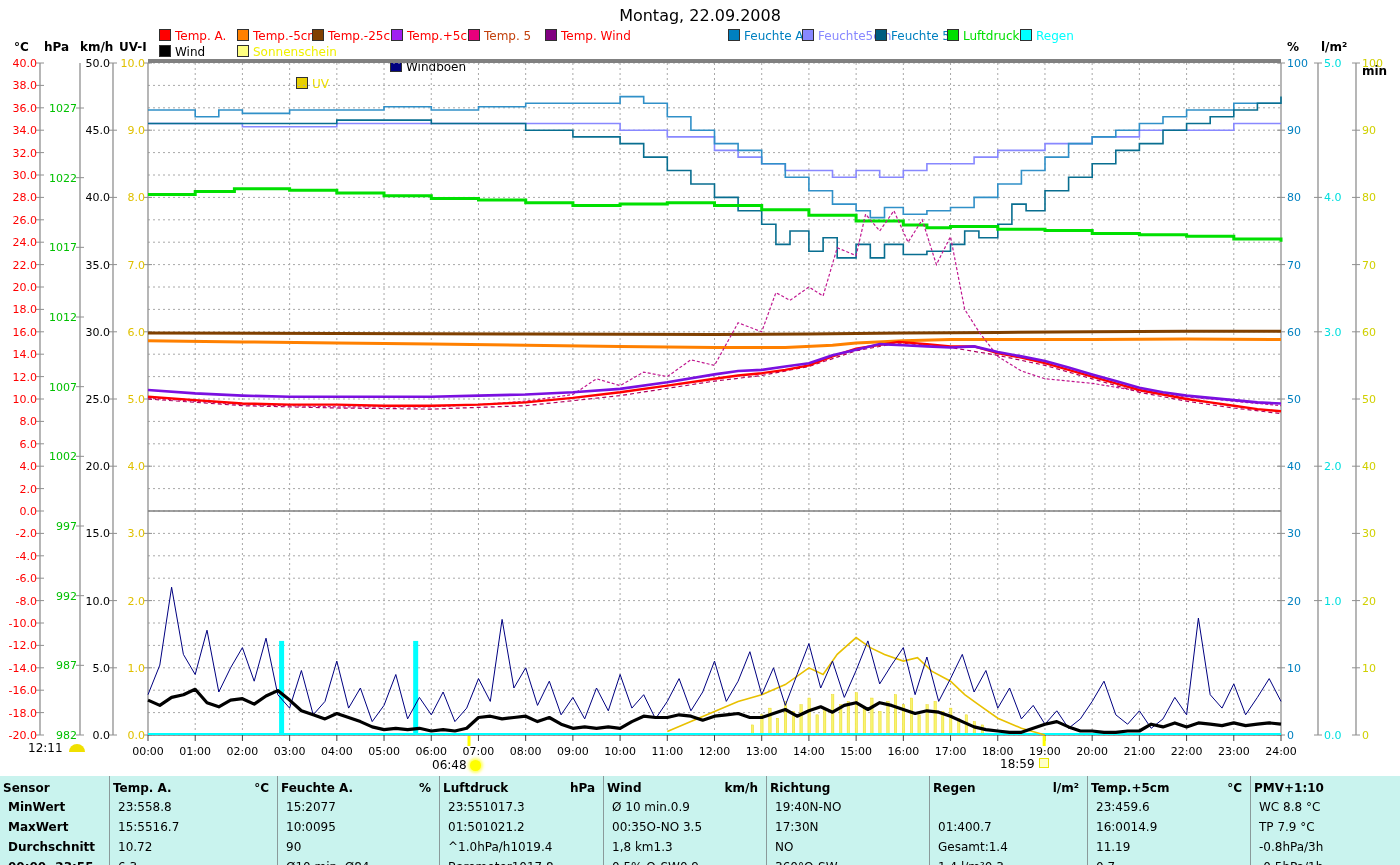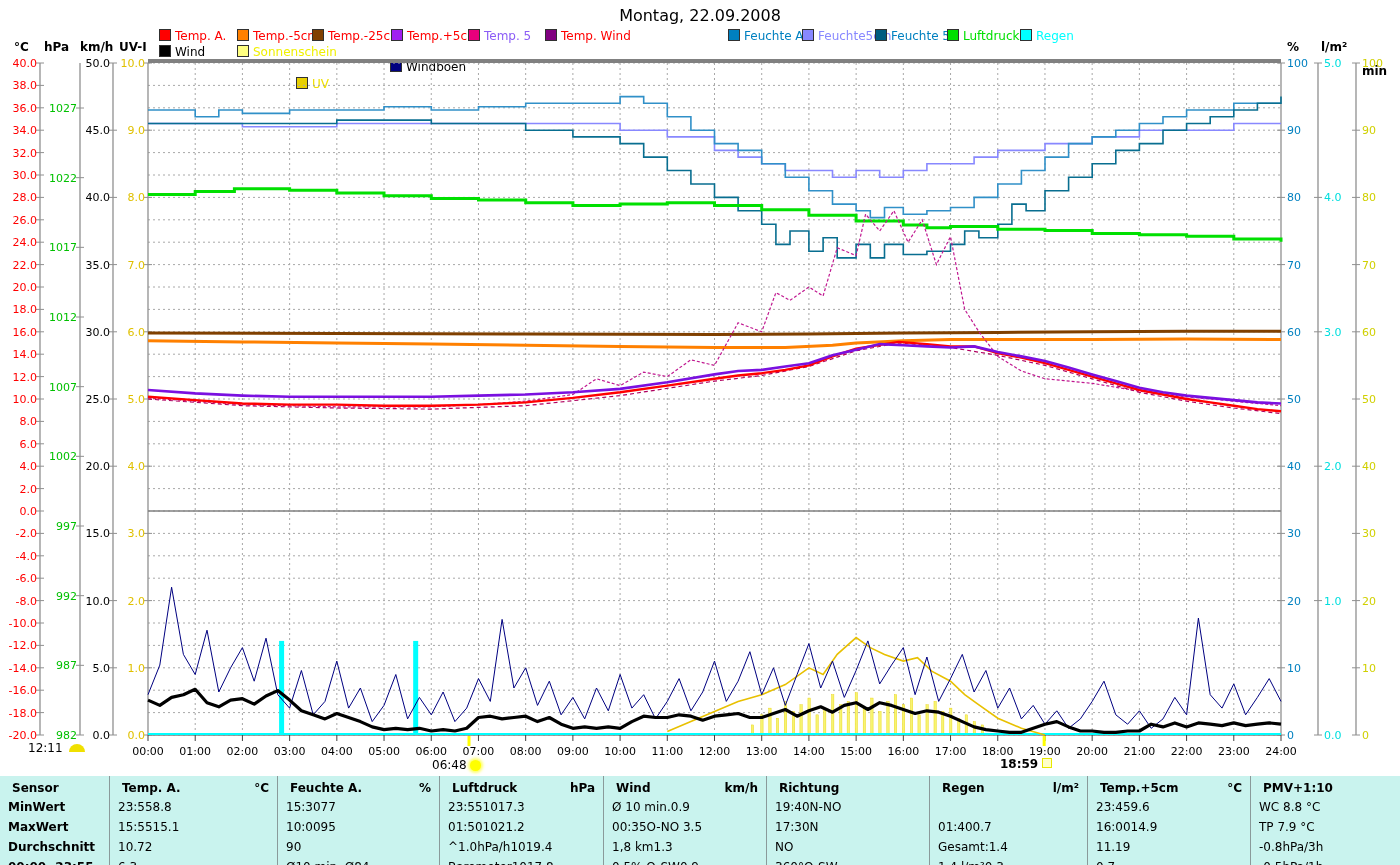--- a/index.html
+++ b/index.html
@@ -9,35 +9,35 @@
   .legend-box{display:inline-block;width:10px;height:10px;border:1px solid #303030;vertical-align:-1px;margin-right:4px;}
   .unit-label{position:absolute;font-size:12px;font-weight:bold;}
   #chart-wrap{position:absolute;left:0;top:0;}
   #markers .mark{position:absolute;font-size:12px;color:#000;white-space:nowrap;}
   .sun-dot{display:inline-block;width:11px;height:11px;border-radius:50%;background:#ffff00;box-shadow:0 0 3px 2px #ffff66;vertical-align:-2px;margin-left:3px;}
   .sunset-sq{display:inline-block;width:8px;height:8px;border:1px solid #e8e800;background:#ffffc8;vertical-align:0px;margin-left:4px;}
   .moon-blob{display:inline-block;width:16px;height:8px;border-radius:8px 8px 0 0;background:#f0e000;vertical-align:0px;margin-left:6px;}
   #stats-table{position:absolute;left:0;top:776px;width:1400px;height:89px;display:flex;overflow:hidden;}
   .tcol{height:200px;box-sizing:border-box;flex:none;}
   .tcol + .tcol{border-left:1px solid #8a9a9a;}
-  .thead{display:flex;justify-content:space-between;font-weight:bold;font-size:12px;padding:5px 8px 2px 12px;height:14px;}
+  .thead{display:flex;justify-content:space-between;font-weight:bold;font-size:12px;padding:5px 8px 2px 3px;height:14px;}
   .trow{display:flex;justify-content:flex-start;font-size:12px;padding:3px 8px 2px 8px;height:15px;}
   .trow .lab{font-weight:bold;}
 </style>
 </head>
 <body>
 
 <div id="title">Montag, 22.09.2008</div>
 
 <div id="legend">
     <div class="legend-item" style="left: 159px; top: 29px;"><span class="legend-box" style="background: rgb(255, 0, 0);"></span><span style="color: rgb(255, 0, 0);">Temp. A.</span></div>
     <div class="legend-item" style="left: 237px; top: 29px;"><span class="legend-box" style="background: rgb(255, 128, 0);"></span><span style="color: rgb(255, 0, 0);">Temp.-5cm</span></div>
     <div class="legend-item" style="left: 312px; top: 29px;"><span class="legend-box" style="background: rgb(128, 64, 0);"></span><span style="color: rgb(255, 0, 0);">Temp.-25cm</span></div>
     <div class="legend-item" style="left: 391px; top: 29px;"><span class="legend-box" style="background: rgb(160, 32, 240);"></span><span style="color: rgb(255, 0, 0);">Temp.+5cm</span></div>
-    <div class="legend-item" style="left: 468px; top: 29px;"><span class="legend-box" style="background: rgb(232, 0, 124);"></span><span style="color: #8b5cf6;">Temp. 5</span></div>
+    <div class="legend-item" style="left: 468px; top: 29px;"><span class="legend-box" style="background: rgb(232, 0, 124);"></span><span style="color: #c2410c;">Temp. 5</span></div>
     <div class="legend-item" style="left: 545px; top: 29px;"><span class="legend-box" style="background: rgb(128, 0, 128);"></span><span style="color: rgb(255, 0, 0);">Temp. Wind</span></div>
     <div class="legend-item" style="left: 728px; top: 29px;"><span class="legend-box" style="background: rgb(0, 128, 192);"></span><span style="color: rgb(0, 128, 192);">Feuchte A.</span></div>
     <div class="legend-item" style="left: 802px; top: 29px;"><span class="legend-box" style="background: rgb(136, 136, 255);"></span><span style="color: rgb(136, 136, 255);">Feuchte5cm</span></div>
     <div class="legend-item" style="left: 875px; top: 29px;"><span class="legend-box" style="background: rgb(0, 92, 128);"></span><span style="color: rgb(0, 128, 192);">Feuchte 5</span></div>
     <div class="legend-item" style="left: 947px; top: 29px;"><span class="legend-box" style="background: rgb(0, 224, 0);"></span><span style="color: rgb(0, 224, 0);">Luftdruck</span></div>
     <div class="legend-item" style="left: 1020px; top: 29px;"><span class="legend-box" style="background: rgb(0, 255, 255);"></span><span style="color: rgb(0, 255, 255);">Regen</span></div>
     <div class="legend-item" style="left: 159px; top: 45px;"><span class="legend-box" style="background: rgb(0, 0, 0);"></span><span style="color: rgb(0, 0, 0);">Wind</span></div>
     <div class="legend-item" style="left: 237px; top: 45px;"><span class="legend-box" style="background: rgb(255, 255, 128);"></span><span style="color: rgb(240, 240, 0);">Sonnenschein</span></div>
     <div class="legend-item" style="left: 296px; top: 45px; margin-top: 32px;"><span class="legend-box" style="background: rgb(232, 208, 0);"></span><span style="color: rgb(240, 224, 0);">UV</span></div>
     <div class="legend-item" style="left: 390px; top: 60px;"><span class="legend-box" style="background: rgb(0, 0, 128);"></span><span style="color: rgb(0, 0, 0);">Windböen</span></div>
@@ -404,21 +404,21 @@
       <path d="M148.0,700.1L159.8,705.4L171.6,697.4L183.4,694.7L195.2,689.3L207.0,702.7L218.8,706.8L230.6,700.1L242.4,698.7L254.2,704.1L266.0,696.0L277.8,690.6L289.6,700.1L301.4,710.8L313.2,714.8L325.0,718.9L336.8,713.5L348.6,717.5L360.4,721.6L372.2,726.9L384.0,729.6L395.8,728.3L407.6,729.6L419.4,728.3L431.3,731.0L443.1,729.6L454.9,731.0L466.7,728.3L478.5,717.5L490.3,716.2L502.1,718.9L513.9,717.5L525.7,716.2L537.5,721.6L549.3,717.5L561.1,724.2L572.9,728.3L584.7,726.9L596.5,728.3L608.3,726.9L620.1,728.3L631.9,721.6L643.7,716.2L655.5,717.5L667.3,717.5L679.1,714.8L690.9,716.2L702.7,720.2L714.5,716.2L726.3,714.8L738.1,713.5L749.9,717.5L761.7,717.5L773.5,713.5L785.3,709.5L797.1,716.2L808.9,710.8L820.7,706.8L832.5,712.2L844.3,705.4L856.1,702.7L867.9,709.5L879.7,702.7L891.5,705.4L903.3,709.5L915.1,713.5L926.9,710.8L938.7,712.2L950.5,716.2L962.3,721.6L974.1,726.9L985.9,729.6L997.8,731.0L1009.6,732.3L1021.4,732.3L1033.2,728.3L1045.0,724.2L1056.8,721.6L1068.6,726.9L1080.4,731.0L1092.2,731.0L1104.0,732.3L1115.8,732.3L1127.6,731.0L1139.4,731.0L1151.2,724.2L1163.0,726.9L1174.8,722.9L1186.6,726.9L1198.4,722.9L1210.2,724.2L1222.0,725.6L1233.8,722.9L1245.6,725.6L1257.4,724.2L1269.2,722.9L1281.0,724.2" fill="none" stroke="#000000" stroke-width="3.2" stroke-linejoin="round"></path>
       <g>
         <line x1="469.01666666666665" y1="736" x2="469.01666666666665" y2="746" stroke="#ffff00" stroke-width="3"></line>
         <line x1="1044.1557916666666" y1="736" x2="1044.1557916666666" y2="746" stroke="#ffff00" stroke-width="3"></line>
       </g>
     </svg></div>
 
 <div id="markers">
   <div class="mark" style="left:28px;top:741px;text-align:right;"><span>12:11</span><span class="moon-blob"></span></div>
   <div class="mark" style="left:432px;top:758px;"><span>06:48</span><span class="sun-dot"></span></div>
-  <div class="mark" style="left:1000px;top:757px;font-weight:bold;"><span>18:59</span><span class="sunset-sq"></span></div>
+  <div class="mark" style="left:1000px;top:757px;"><span>18:59</span><span class="sunset-sq"></span></div>
 </div>
 
 <div id="stats-table" style="background: rgb(201, 243, 238);">
     <div class="tcol" style="width: 109px;">
       <div class="thead">
         <span>Sensor</span>
         <span></span>
       </div>
       <div class="trow">
         <span class="lab">MinWert</span>
@@ -437,38 +437,38 @@
       <div class="thead">
         <span>Temp. A.</span>
         <span>°C</span>
       </div>
       <div class="trow">
         <span>23:55</span>
         <span>8.8</span>
       </div>
       <div class="trow">
         <span>15:55</span>
-        <span>15.1</span>
+        <span>16.7</span>
       </div>
       <div class="trow">
         <span></span>
         <span>10.72</span>
       </div>
       <div class="trow">
         <span></span>
         <span>6.3</span>
       </div>
     </div>
     <div class="tcol" style="width: 162px;">
       <div class="thead">
         <span>Feuchte A.</span>
         <span>%</span>
       </div>
       <div class="trow">
-        <span>15:30</span>
+        <span>15:20</span>
         <span>77</span>
       </div>
       <div class="trow">
         <span>10:00</span>
         <span>95</span>
       </div>
       <div class="trow">
         <span></span>
         <span>90</span>
       </div>

